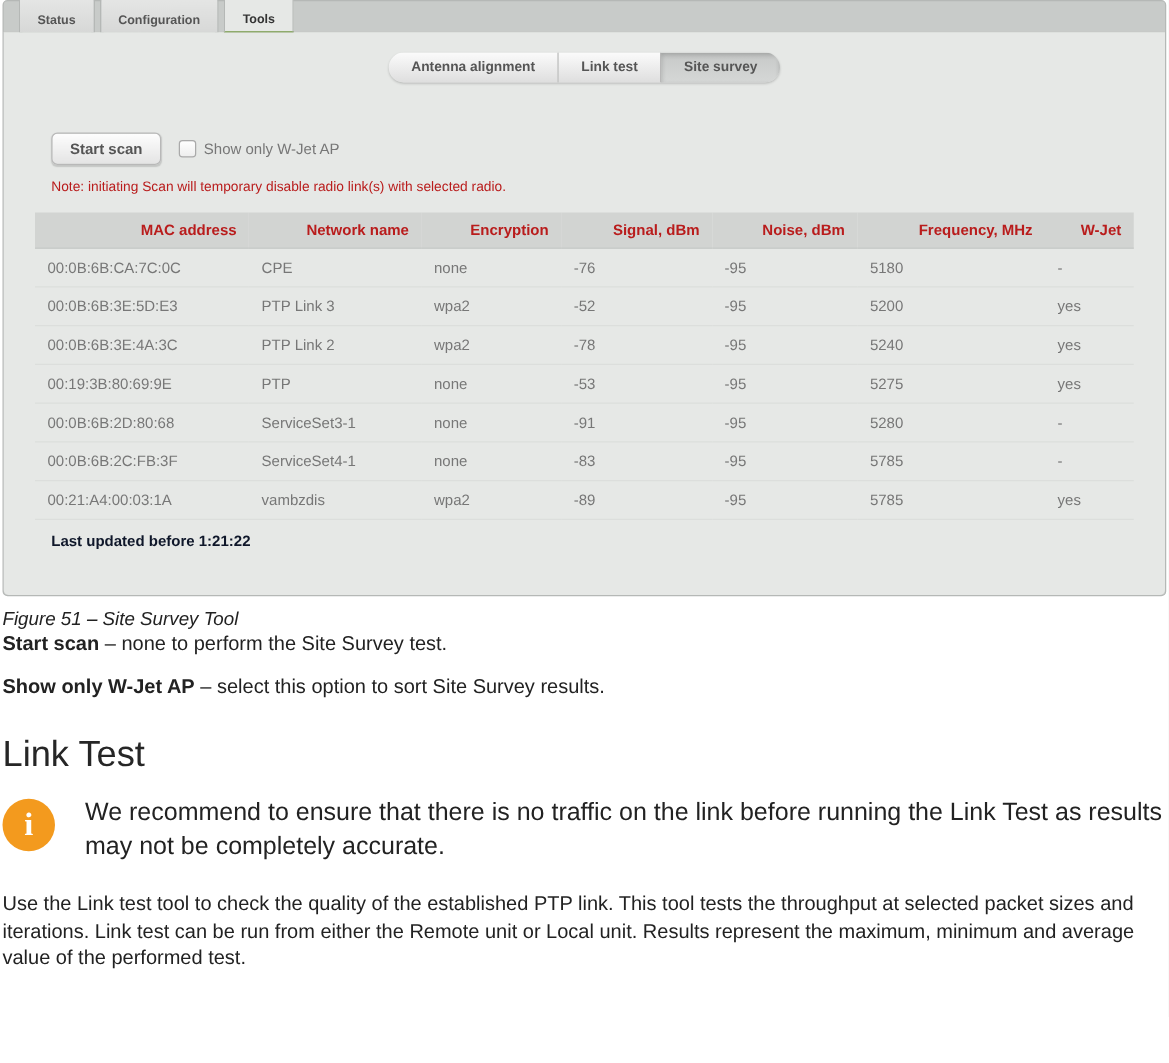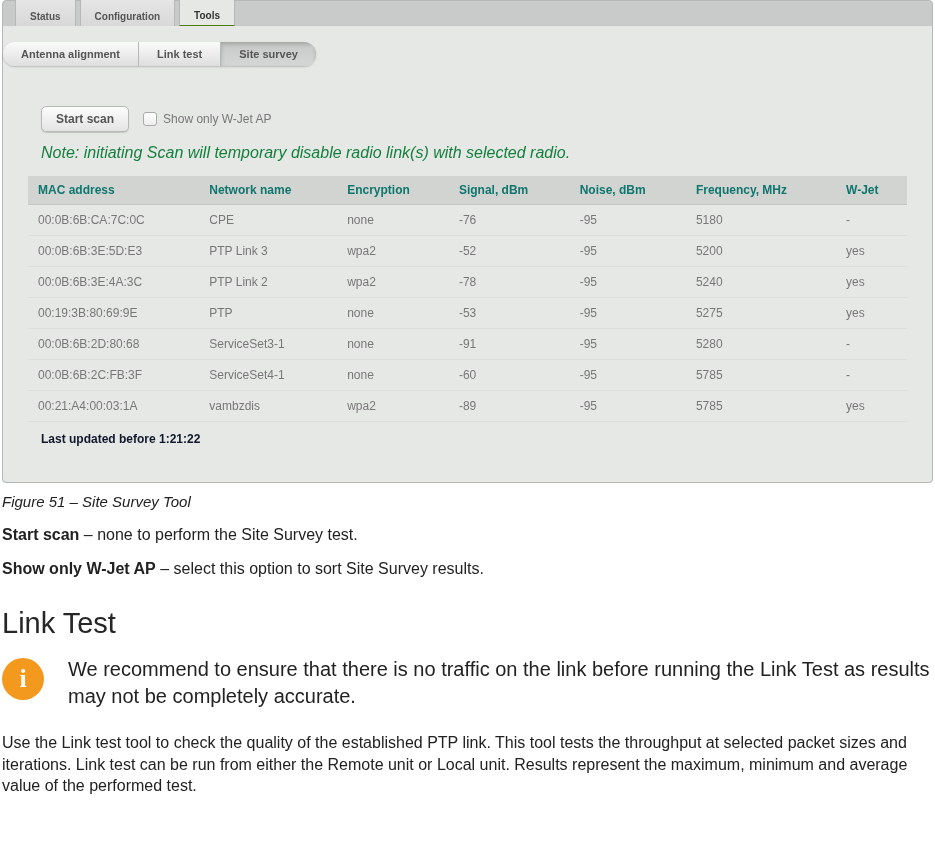--- a/index.html
+++ b/index.html
@@ -71,21 +71,21 @@
   }
   .panel {
     background: #e6e8e6;
     border-top: 1px solid #c6c9c7;
     margin: 0;
     padding: 16px 0 20px;
     border-radius: 0 0 4px 4px;
   }
   .subtab-row {
     display: flex;
-    justify-content: flex-start;
+    justify-content: center;
     margin-bottom: 40px;
   }
   .subtab-group {
     display: inline-flex;
     border-radius: 14px;
     overflow: hidden;
     box-shadow: 0 1px 2px rgba(0,0,0,0.2);
   }
   .subtab {
     padding: 6px 18px;
@@ -107,55 +107,54 @@
   .checkbox {
     width: 14px; height: 14px;
     border: 1px solid #aaa;
     border-radius: 3px;
     background: linear-gradient(#fff,#eee);
     display: inline-block;
   }
   .cbwrap { display: inline-flex; align-items: center; gap: 6px; font-size: 12px; color: #777; }
   .note {
     padding: 2px 38px 14px;
-    font-size: 16px;
-    color: #15803d;
-    font-style: italic;
+    font-size: 11px;
+    color: #b91c1c;
   }
   table.scan {
     width: calc(100% - 50px);
     margin: 0 25px;
     border-collapse: collapse;
     font-size: 12px;
     color: #555;
   }
   table.scan th {
     background: #d2d4d2;
-    color: #0f766e;
-    text-align: left;
+    color: #b91c1c;
+    text-align: right;
     font-weight: bold;
     padding: 7px 10px;
     border-bottom: 1px solid #c6c9c7;
   }
   table.scan td {
     padding: 8px 10px;
     border-bottom: 1px solid #dcdedc;
     color: #777;
   }
   .lastup {
     padding: 10px 38px 16px;
     font-size: 12px;
     font-weight: bold;
     color: #0f172a;
   }
   
   .caption {
     font-style: italic;
     font-size: 15px;
-    margin: 6px 0 14px 2px;
+    margin: 6px 0 1px 2px;
     color: #222;
   }
   .doc {
     font-size: 16px;
     line-height: 1.35;
     margin: 0 2px;
   }
   .doc p { margin: 0 0 12px; }
   .doc b { font-weight: bold; }
   h2.section {
@@ -271,21 +270,21 @@
             <td>none</td>
             <td>-91</td>
             <td>-95</td>
             <td>5280</td>
             <td>-</td>
           </tr>
           <tr>
             <td>00:0B:6B:2C:FB:3F</td>
             <td>ServiceSet4-1</td>
             <td>none</td>
-            <td>-60</td>
+            <td>-83</td>
             <td>-95</td>
             <td>5785</td>
             <td>-</td>
           </tr>
           <tr>
             <td>00:21:A4:00:03:1A</td>
             <td>vambzdis</td>
             <td>wpa2</td>
             <td>-89</td>
             <td>-95</td>

